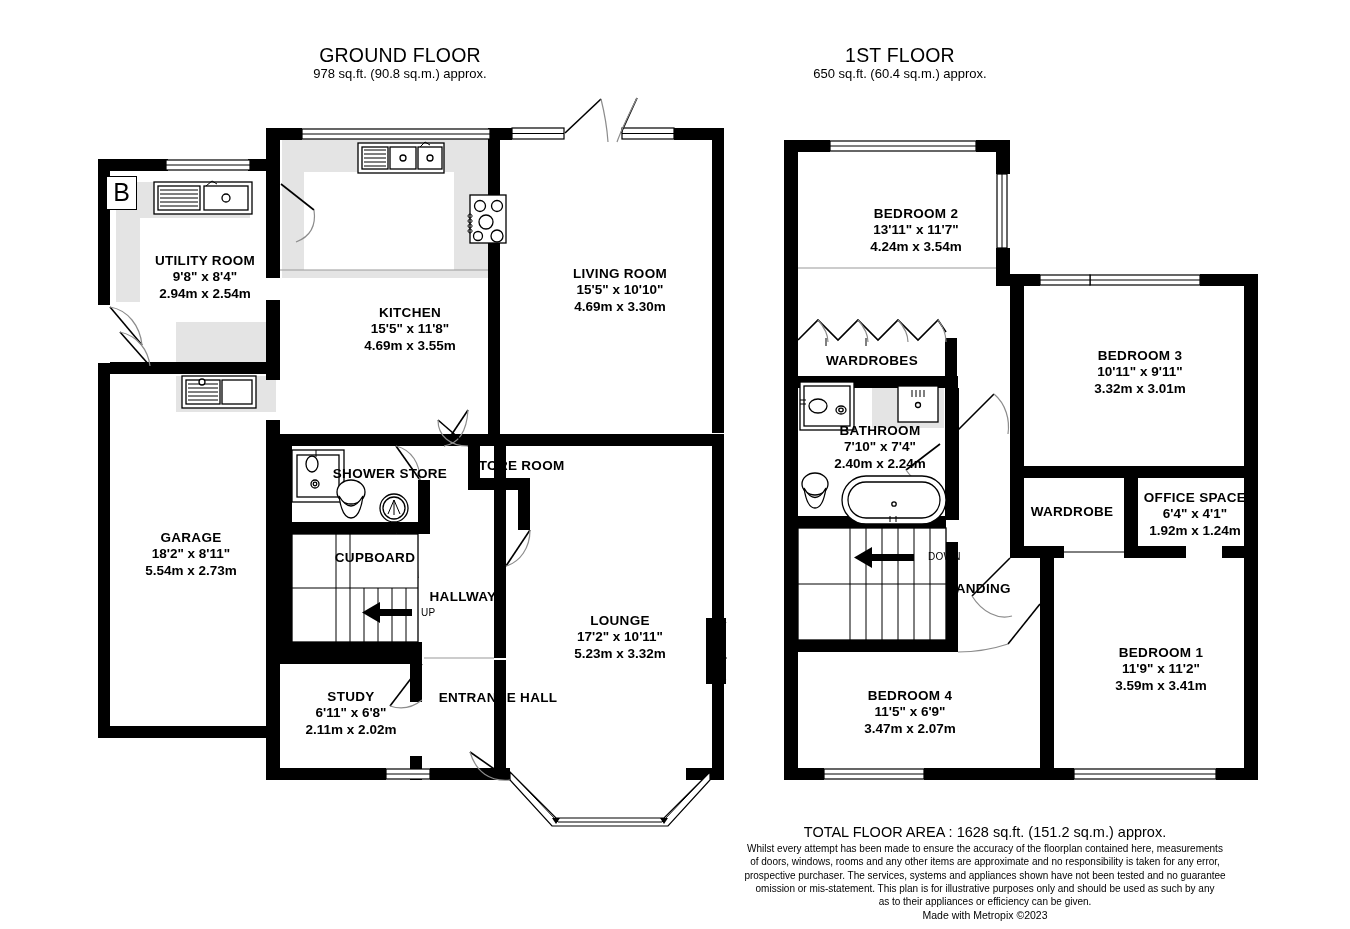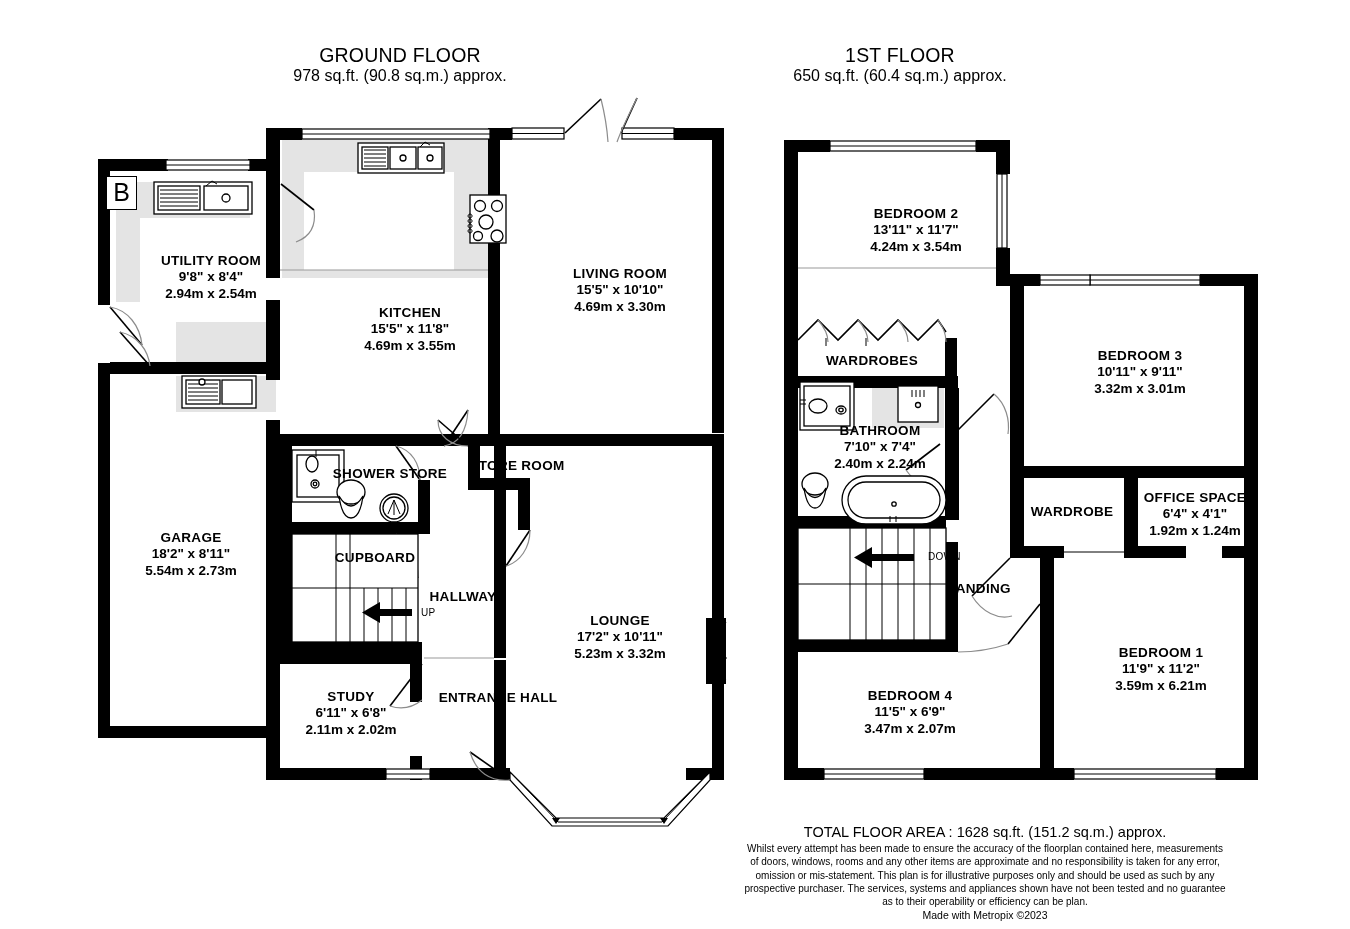--- a/index.html
+++ b/index.html
@@ -28,21 +28,21 @@
     font-weight: normal;
   }
   .floor-title .ft-name {
     display: block;
     font-size: 19.5px;
     letter-spacing: 0.2px;
     line-height: 1.15;
   }
   .floor-title .ft-area {
     display: block;
-    font-size: 16px;
+    font-size: 13px;
     line-height: 1.25;
   }
   #title-ground { left: 180px; top: 44px; width: 440px; }
   #title-first  { left: 680px; top: 44px; width: 440px; }
 
   svg.plan {
     position: absolute;
     left: 0; top: 0;
     width: 1350px;
     height: 929px;
@@ -509,21 +509,21 @@
           <rect class="fix" x="848" y="482" width="92" height="36" rx="18"></rect>
           <circle class="fix" cx="894" cy="504" r="2.2"></circle>
           <path class="fixl" d="M890,516 l0,6 M896,516 l0,6"></path>
         </g>
       </g>
     </g>
   </svg>
 
   <div class="badge-b">B</div>
 
-  <div class="room-label" style="left:110px; top:253px; width:190px;margin-left:6px;">
+  <div class="room-label" style="left:110px; top:253px; width:190px;">
     <span class="rl-name">UTILITY ROOM</span>
     <span class="rl-imp">9'8"  x 8'4"</span>
     <span class="rl-met">2.94m  x 2.54m</span>
   </div>
 
   <div class="room-label" style="left:310px; top:305px; width:200px;">
     <span class="rl-name">KITCHEN</span>
     <span class="rl-imp">15'5"  x 11'8"</span>
     <span class="rl-met">4.69m  x 3.55m</span>
   </div>
@@ -606,34 +606,34 @@
   </div>
 
   <div class="room-label" style="left:920px; top:581px; width:118px;">
     <span class="rl-name">LANDING</span>
   </div>
   <div class="stair-dir" style="left:928px; top:551px;">DOWN</div>
 
   <div class="room-label" style="left:1052px; top:645px; width:218px;">
     <span class="rl-name">BEDROOM 1</span>
     <span class="rl-imp">11'9"  x 11'2"</span>
-    <span class="rl-met">3.59m  x 6.21m</span>
+    <span class="rl-met">3.59m  x 3.41m</span>
   </div>
 
   <div class="room-label" style="left:808px; top:688px; width:204px;">
     <span class="rl-name">BEDROOM 4</span>
     <span class="rl-imp">11'5"  x 6'9"</span>
     <span class="rl-met">3.47m  x 2.07m</span>
   </div>
 
   <div id="footer">
     <div class="total-area">TOTAL FLOOR AREA : 1628 sq.ft. (151.2 sq.m.) approx.</div>
     <div class="disclaimer">
       <div>Whilst every attempt has been made to ensure the accuracy of the floorplan contained here, measurements</div>
       <div>of doors, windows, rooms and any other items are approximate and no responsibility is taken for any error,</div>
+      <div>prospective purchaser. The services, systems and appliances shown have not been tested and no guarantee</div>
       <div>omission or mis-statement. This plan is for illustrative purposes only and should be used as such by any</div>
-      <div>prospective purchaser. The services, systems and appliances shown have not been tested and no guarantee</div>
-      <div>as to their operability or efficiency can be plan.</div>
+      <div>as to their appliances or efficiency can be given.</div>
     </div>
     <div class="madewith">Made with Metropix ©2023</div>
   </div>
 
 </div>
 
 </body></html>

